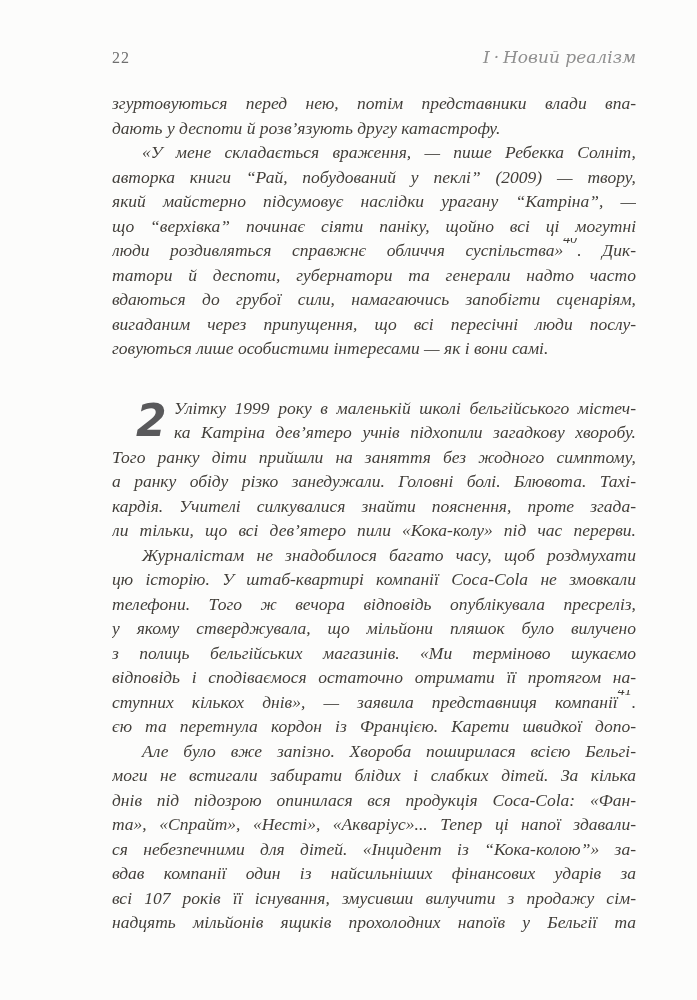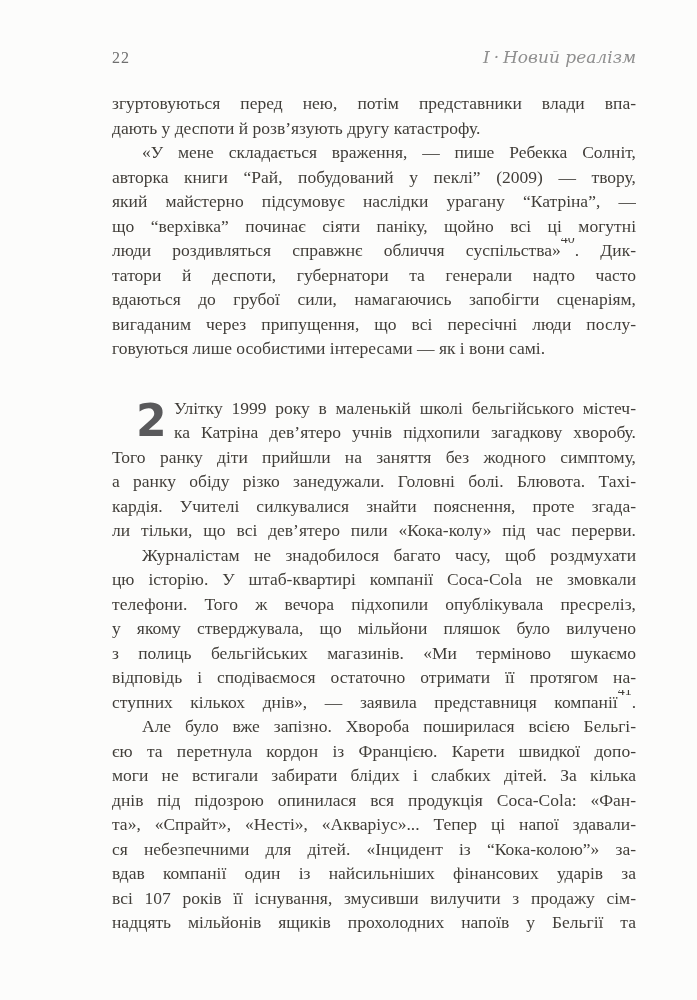--- a/index.html
+++ b/index.html
@@ -32,20 +32,21 @@
   .chapter-ref {
     color: #8f8f8f;
     font-style: italic;
     font-family: "DejaVu Serif", serif;
     font-size: 17px;
   }
   .chapter-ref .sep { padding: 0 4px; }
   .text-block {
     margin-top: 24px;
     width: 524px;
+    font-style: italic;
   }
   .paragraph { position: relative; }
   .paragraph.section-start { margin-top: 35px; }
   .line {
     font-size: 17.5px;
     line-height: 24.5px;
     text-align: justify;
     text-align-last: justify;
     white-space: normal;
     overflow: hidden;
@@ -100,29 +101,29 @@
         <div class="line dropline">Улітку 1999 року в маленькій школі бельгійського містеч-</div>
         <div class="line dropline">ка Катріна дев’ятеро учнів підхопили загадкову хворобу.</div>
         <div class="line">Того ранку діти прийшли на заняття без жодного симптому,</div>
         <div class="line">а ранку обіду різко занедужали. Головні болі. Блювота. Тахі-</div>
         <div class="line">кардія. Учителі силкувалися знайти пояснення, проте згада-</div>
         <div class="line">ли тільки, що всі дев’ятеро пили «Кока-колу» під час перерви.</div>
       </div>
       <div class="paragraph">
         <div class="line indent">Журналістам не знадобилося багато часу, щоб роздмухати</div>
         <div class="line">цю історію. У штаб-квартирі компанії Coca-Cola не змовкали</div>
-        <div class="line">телефони. Того ж вечора підхопили опублікувала пресреліз,</div>
+        <div class="line">телефони. Того ж вечора відповідь опублікувала пресреліз,</div>
         <div class="line">у якому стверджувала, що мільйони пляшок було вилучено</div>
         <div class="line">з полиць бельгійських магазинів. «Ми терміново шукаємо</div>
         <div class="line">відповідь і сподіваємося остаточно отримати її протягом на-</div>
         <div class="line">ступних кількох днів», — заявила представниця компанії<sup class="fnref">41</sup>.</div>
       </div>
       <div class="paragraph">
+        <div class="line">єю та перетнула кордон із Францією. Карети швидкої допо-</div>
         <div class="line indent">Але було вже запізно. Хвороба поширилася всією Бельгі-</div>
-        <div class="line">єю та перетнула кордон із Францією. Карети швидкої допо-</div>
         <div class="line">моги не встигали забирати блідих і слабких дітей. За кілька</div>
         <div class="line">днів під підозрою опинилася вся продукція Coca-Cola: «Фан-</div>
         <div class="line">та», «Спрайт», «Несті», «Акваріус»... Тепер ці напої здавали-</div>
         <div class="line">ся небезпечними для дітей. «Інцидент із “Кока-колою”» за-</div>
         <div class="line">вдав компанії один із найсильніших фінансових ударів за</div>
         <div class="line">всі 107 років її існування, змусивши вилучити з продажу сім-</div>
         <div class="line">надцять мільйонів ящиків прохолодних напоїв у Бельгії та</div>
       </div>
     </div>
 </div>

